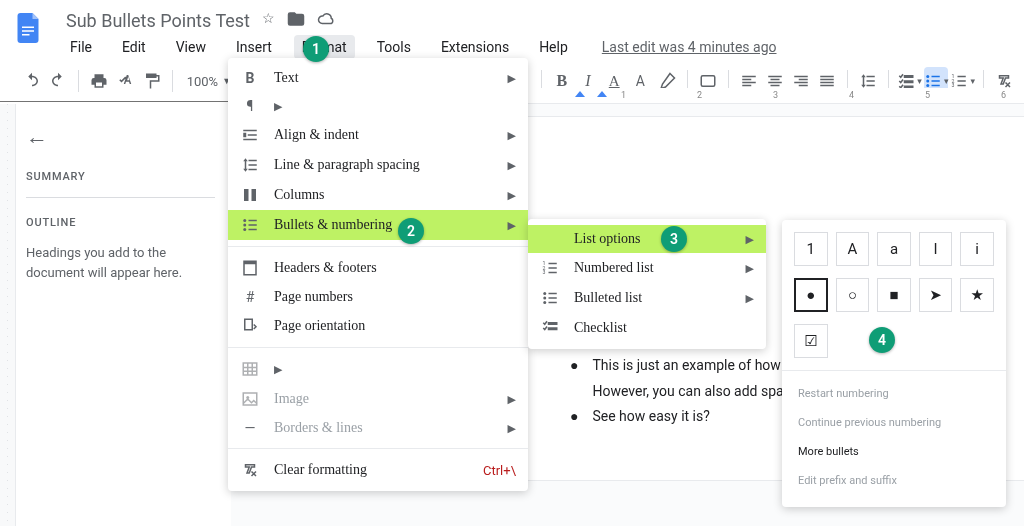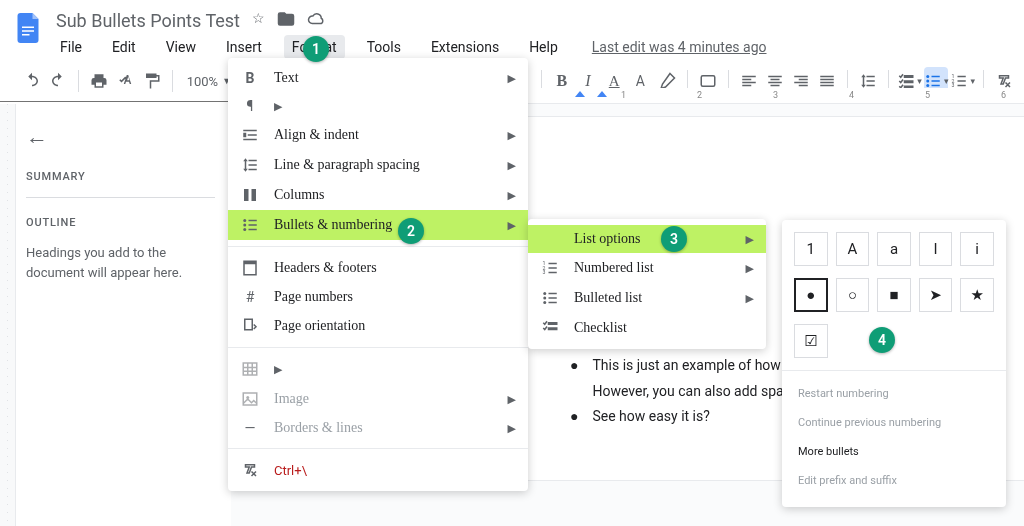--- a/index.html
+++ b/index.html
@@ -12,21 +12,21 @@
     overflow: hidden;
     width: 1024px;
     height: 526px;
     position: relative;
   }
 
   
   .header { display:flex; align-items:flex-start; padding:8px 8px 0 8px; }
   .docs-logo { width:40px; height:40px; display:flex; align-items:center; justify-content:center; }
   .docs-logo svg { width:36px; height:36px; }
-  .title-area { margin-left:4px; flex:1; }
+  .title-area { margin-left:14px; flex:1; }
   .title-row { display:flex; align-items:center; gap:8px; }
   .doc-title { font-size:18px; color:#5f6368; padding:2px 4px; }
   .title-icons { display:flex; gap:12px; color:#5f6368; }
   .title-icons span { cursor:pointer; }
   .menu-row { display:flex; align-items:center; gap:14px; margin-top:2px; }
   .menu-item { padding:4px 8px; color:#202124; font-size:14px; cursor:pointer; border-radius:4px; }
   .menu-item.active { background:#e8eaed; }
   .last-edit { color:#5f6368; text-decoration:underline; margin-left:12px; cursor:pointer; font-size:14px; }
 
   
@@ -400,20 +400,21 @@
       <span class="mi-label">Borders &amp; lines</span>
       <span class="mi-sub">▶</span>
     </div>
   <div class="menu-sep"></div>
   <div class="mi">
       <span class="mi-ico">
         <svg class="ico" viewBox="0 0 24 24">
           <path d="M6 5h12v3h-4l-3 8h-3l3-8H6zM14 14l6 6M20 14l-6 6" stroke="#5f6368" stroke-width="2" fill="none"></path>
         </svg>
       </span>
+      <span class="mi-label">Clear formatting</span>
       <span class="mi-short">Ctrl+\</span>
     </div>
 </div>
 
 <div class="submenu-dd">
   <div class="mi highlight">
       <span class="mi-ico"></span>
       <span class="mi-label">List options</span>
       <span class="mi-sub">▶</span>
     </div>

